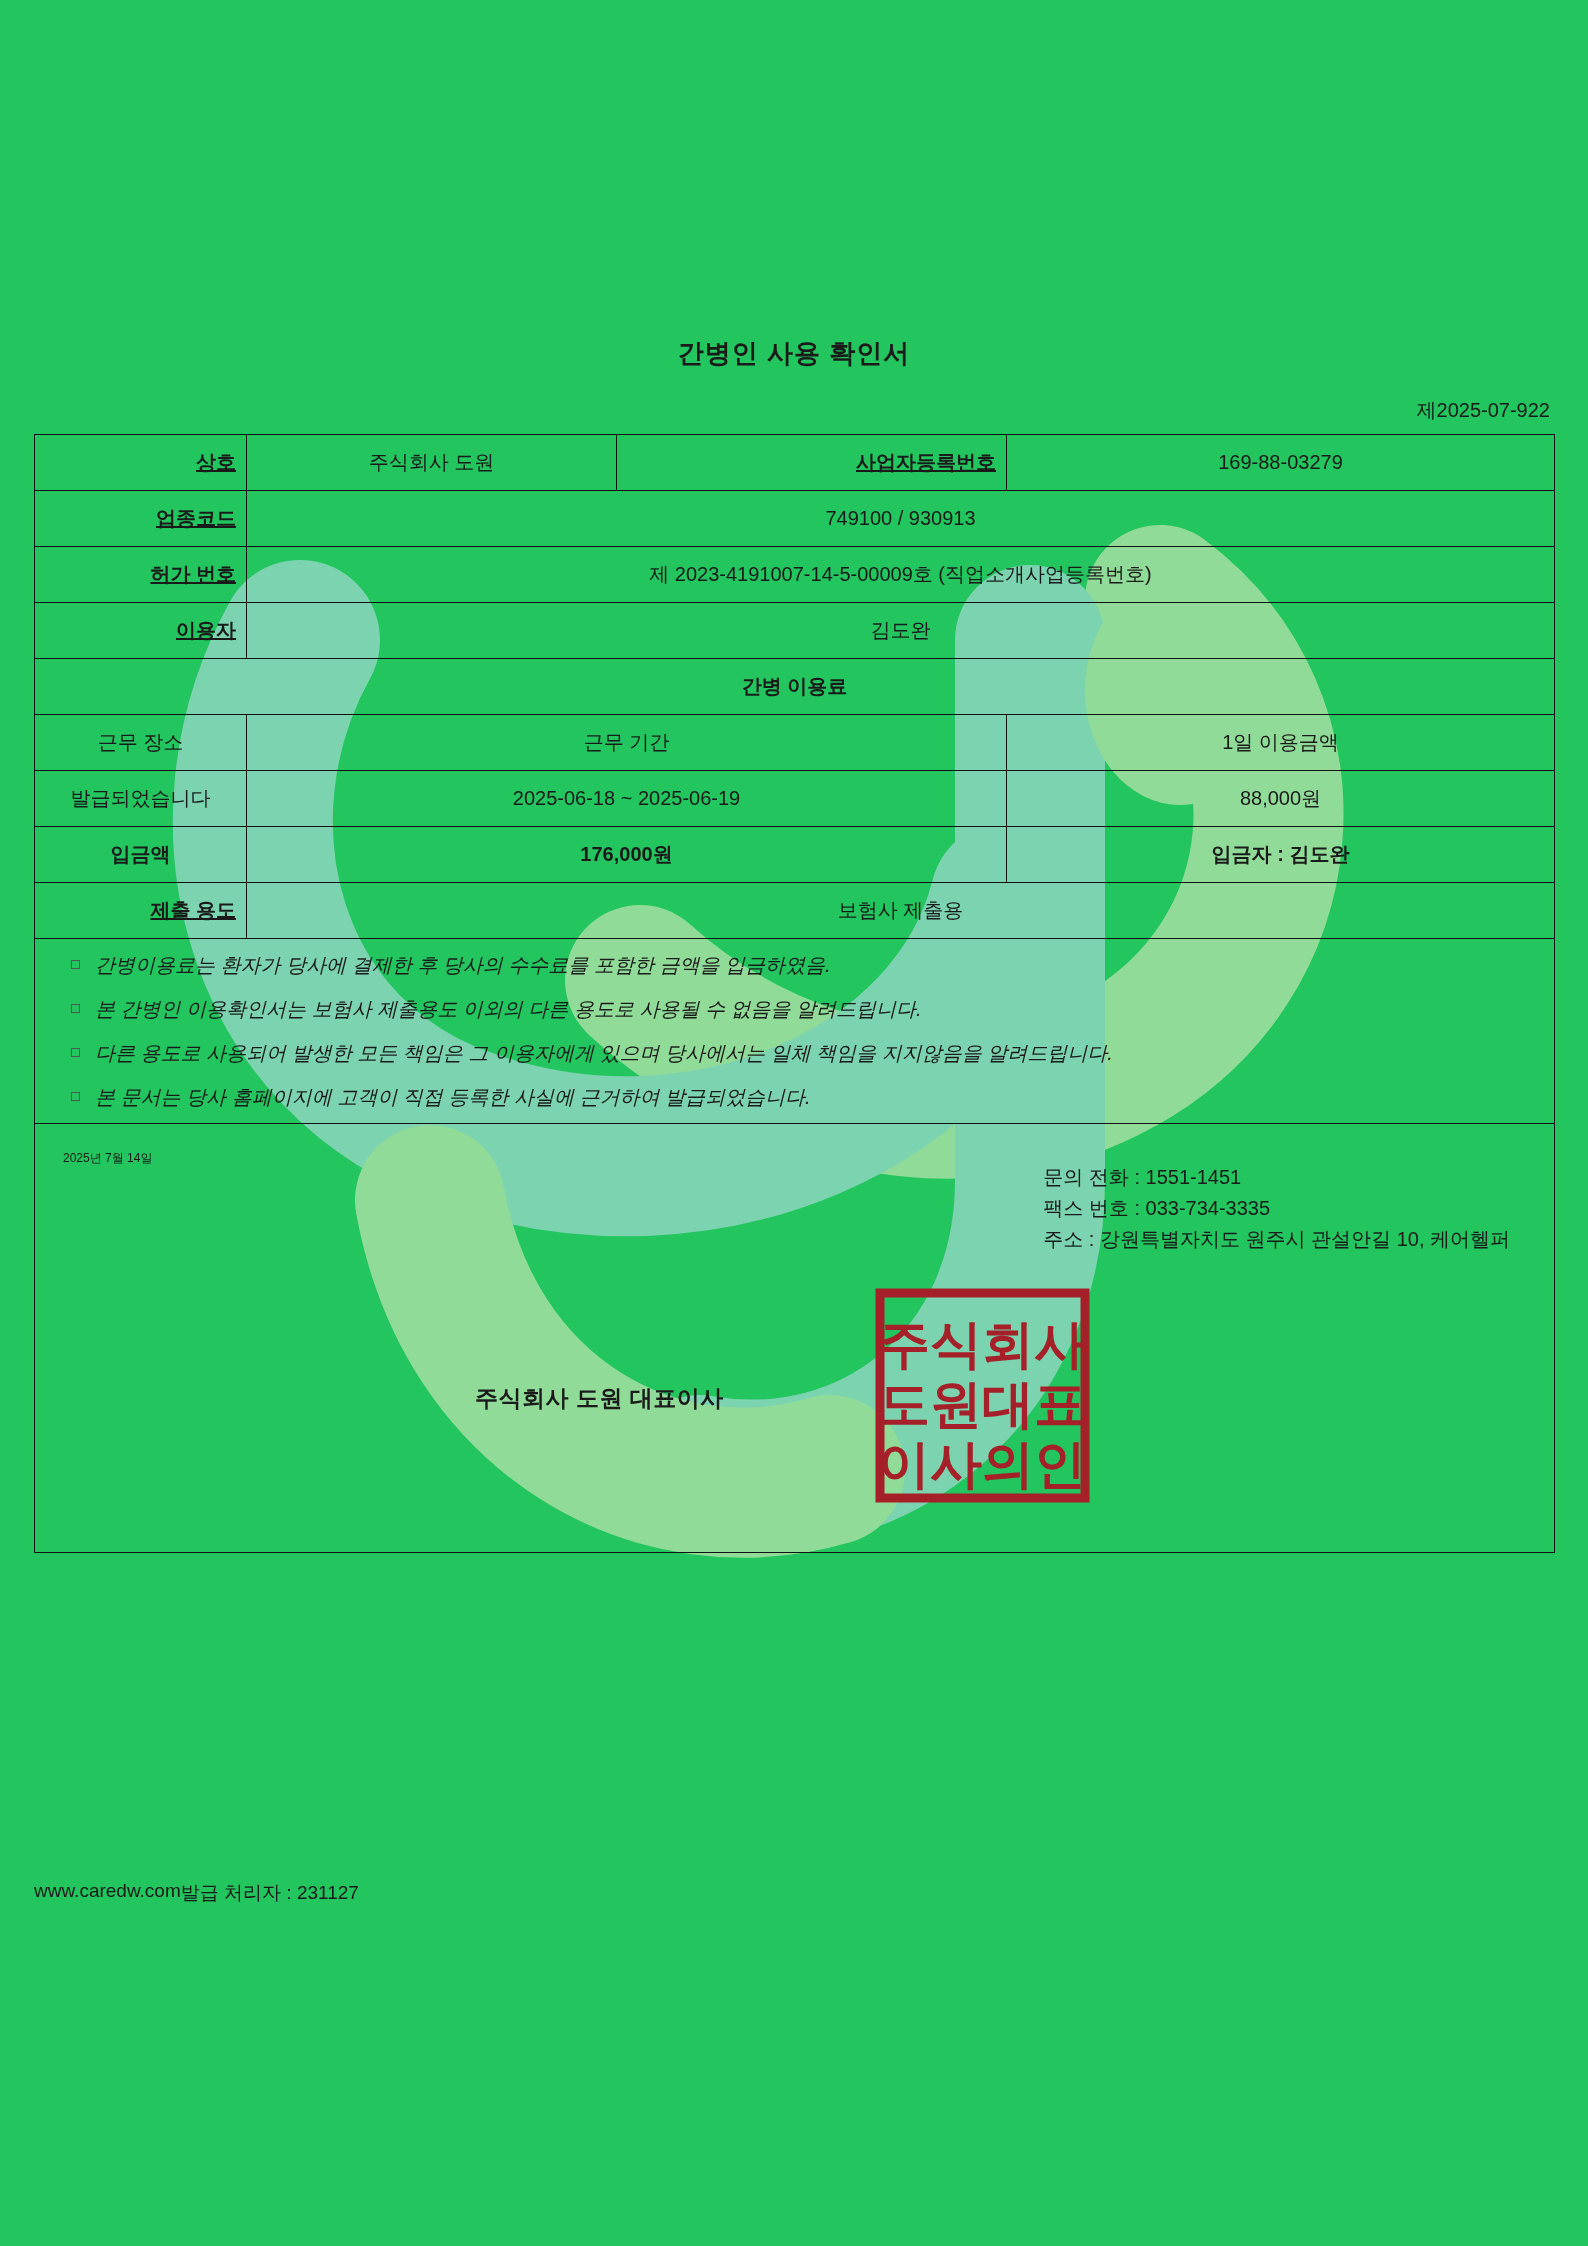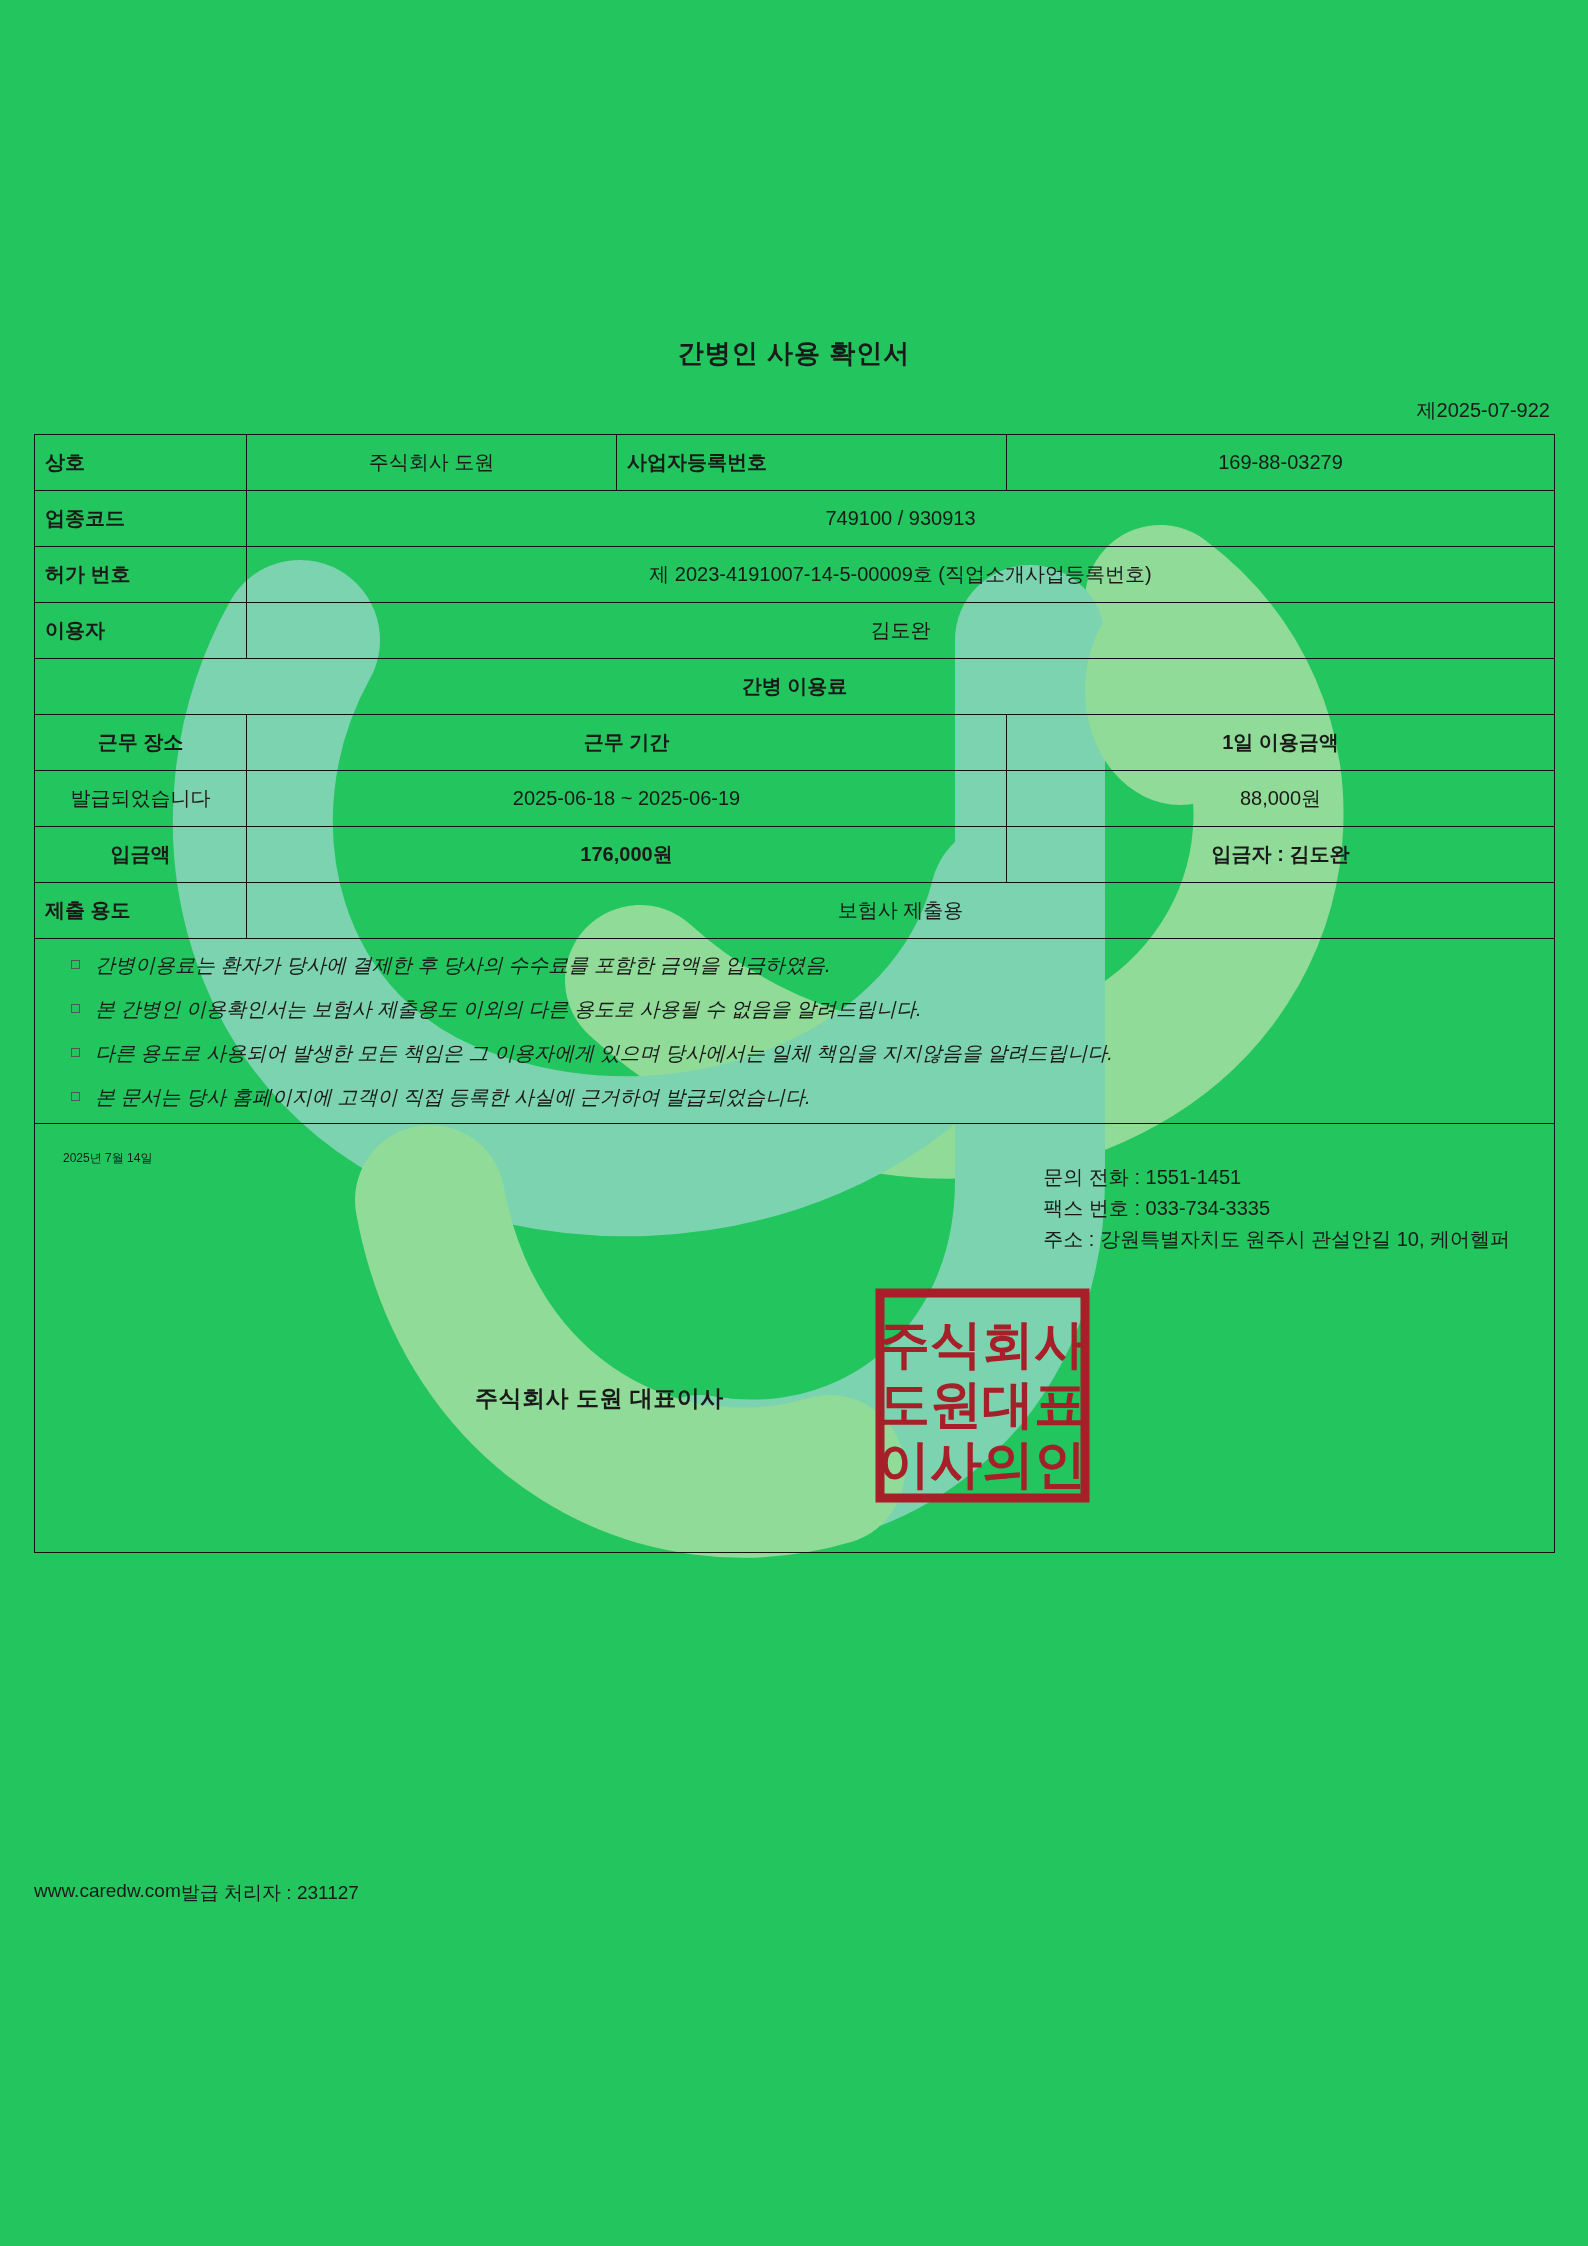--- a/index.html
+++ b/index.html
@@ -58,36 +58,37 @@
     border-collapse: collapse;
     table-layout: fixed;
   }
   table.main td {
     border: 1.6px solid #111111;
     font-size: 20px;
     padding: 14px 10px;
     vertical-align: middle;
   }
   .lbl {
-    text-align: left;
+    text-align: right;
     font-weight: bold;
     width: 212px;
+    text-decoration: underline;
   }
   .val-center {
     text-align: center;
   }
   .section-head {
     text-align: center;
     font-weight: bold;
     font-size: 25px;
     padding: 16px 10px;
   }
   .colhead {
     text-align: center;
-    font-weight: bold;
+    font-weight: normal;
   }
   .deposit-label {
     text-align: center;
     font-weight: bold;
   }
   .depositor {
     text-align: center;
     font-weight: bold;
     font-size: 20px;
   }

